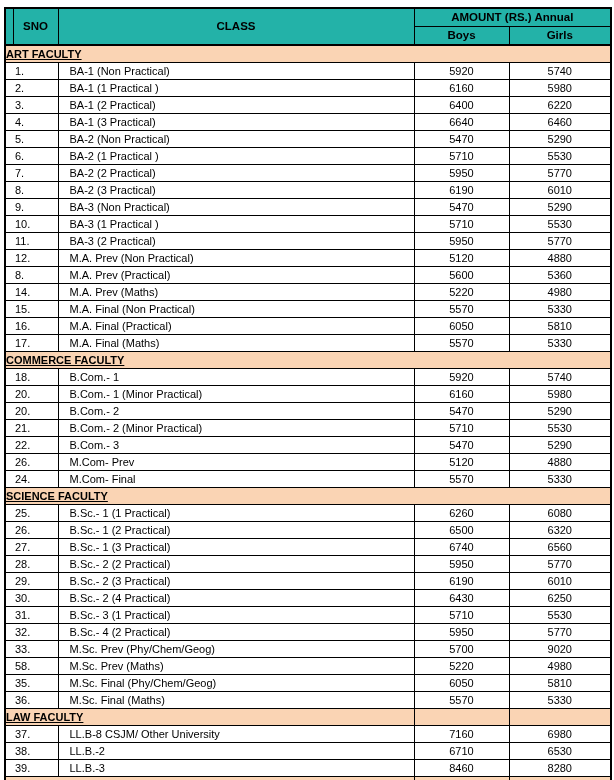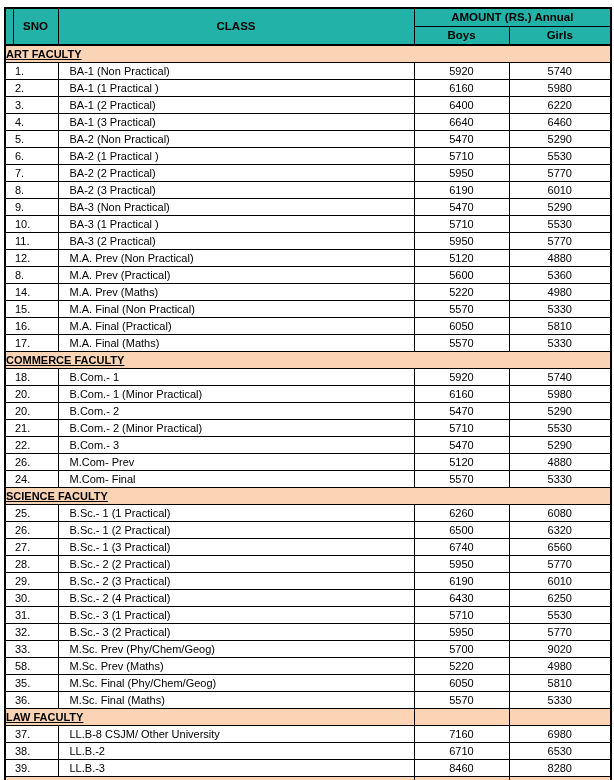--- a/index.html
+++ b/index.html
@@ -266,21 +266,21 @@
           <td class="amt">6250</td>
         </tr>
         <tr>
           <td class="sno" colspan="2">31.</td>
           <td class="cls">B.Sc.- 3 (1 Practical)</td>
           <td class="amt">5710</td>
           <td class="amt">5530</td>
         </tr>
         <tr>
           <td class="sno" colspan="2">32.</td>
-          <td class="cls">B.Sc.- 3 (2 Practical)</td>
+          <td class="cls">B.Sc.- 4 (2 Practical)</td>
           <td class="amt">5950</td>
           <td class="amt">5770</td>
         </tr>
         <tr>
           <td class="sno" colspan="2">33.</td>
           <td class="cls">M.Sc. Prev (Phy/Chem/Geog)</td>
           <td class="amt">5700</td>
           <td class="amt">9020</td>
         </tr>
         <tr>

